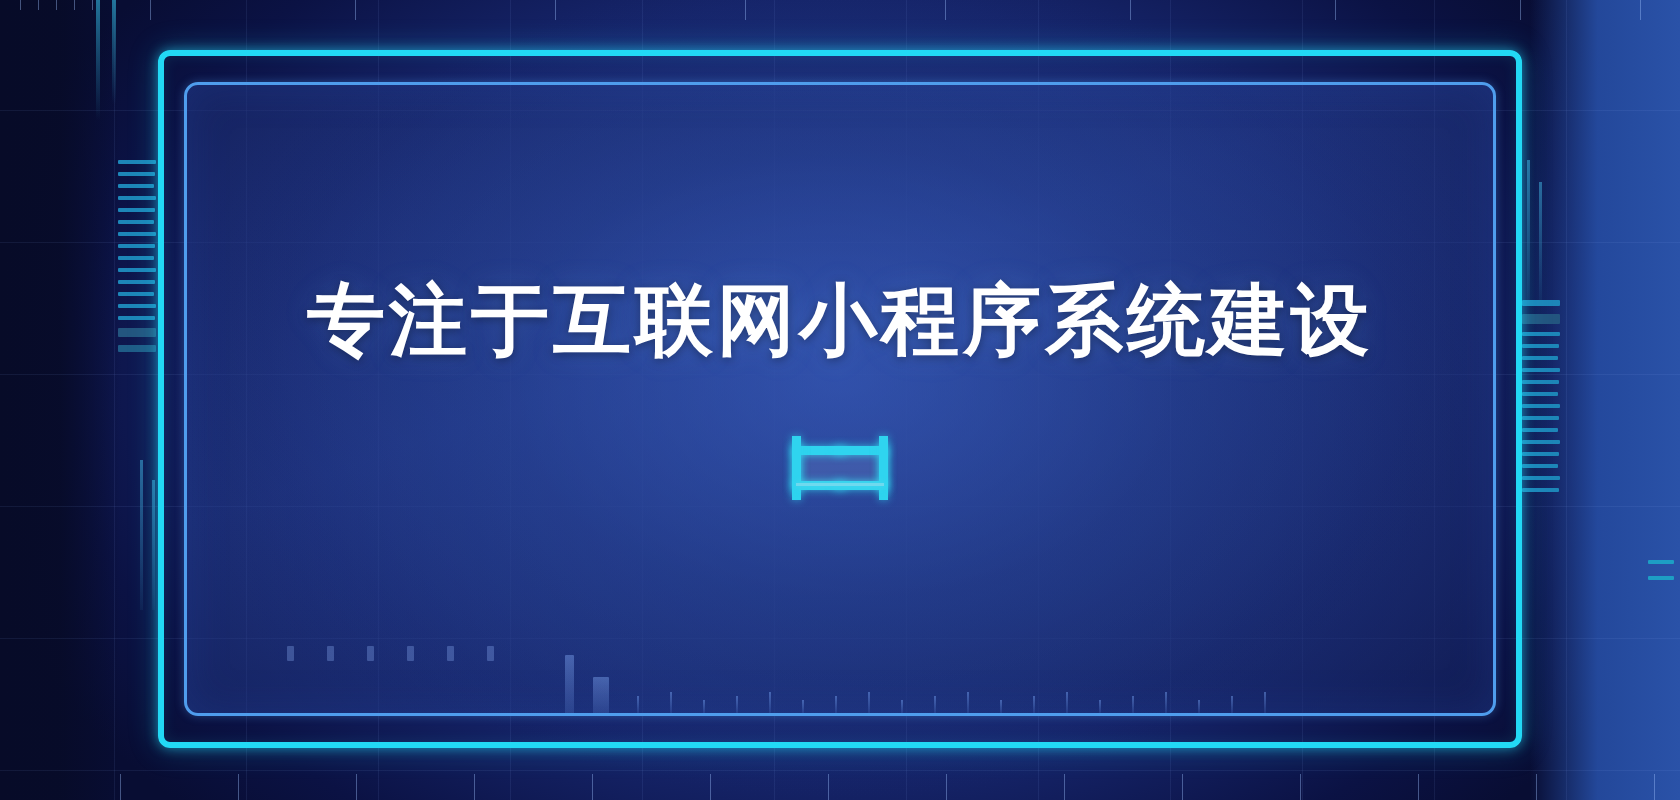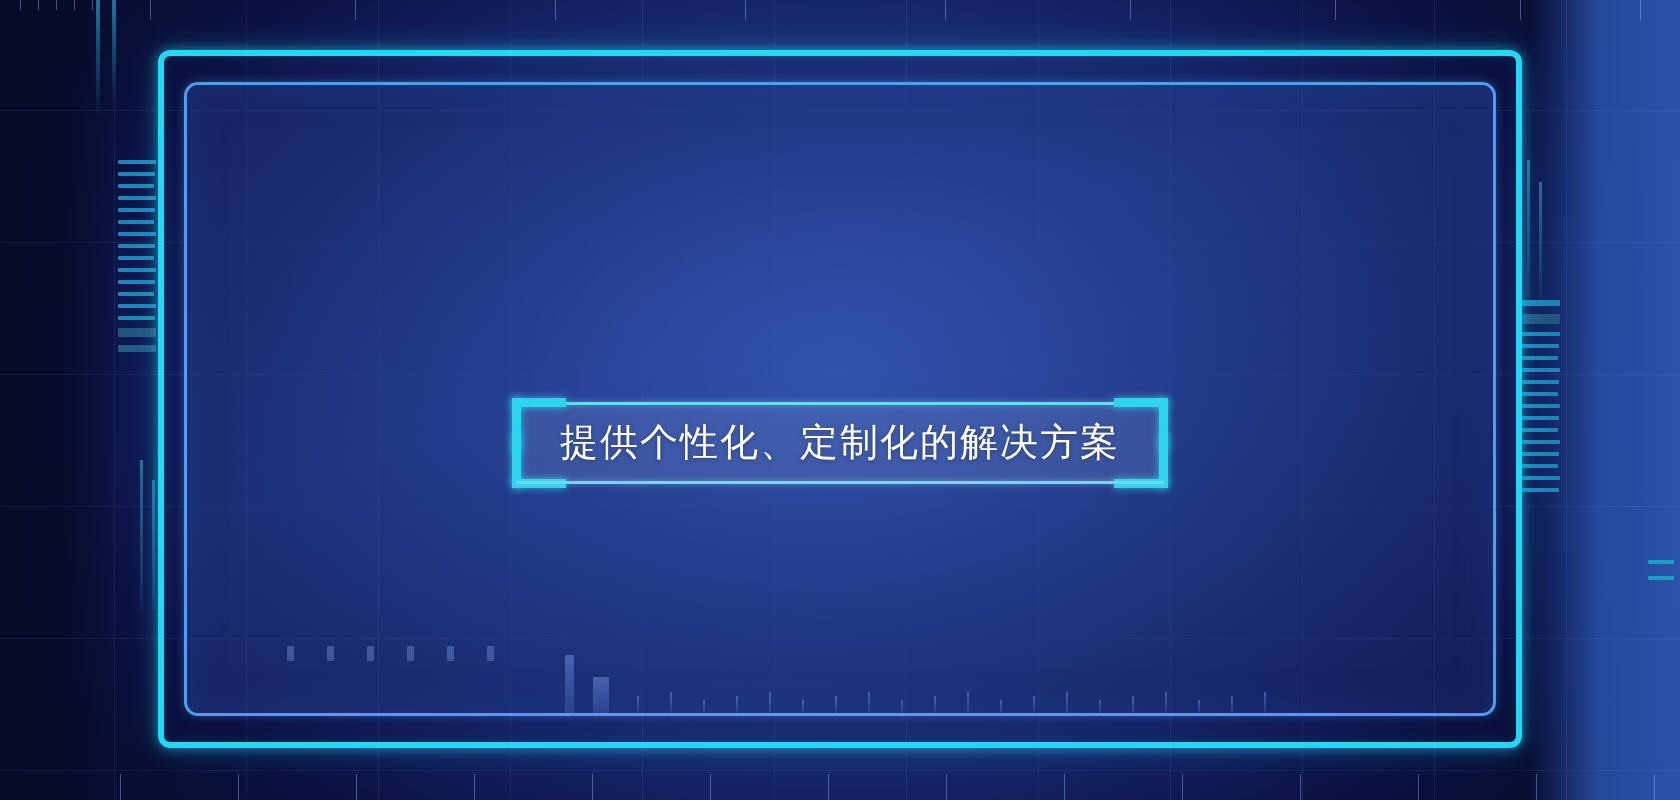--- a/index.html
+++ b/index.html
@@ -308,20 +308,21 @@
         <div class="pin" style="left: 945px; height: 16.5455px;"></div>
         <div class="pin" style="left: 978px; height: 20.5455px;"></div>
         <div class="pin" style="left: 1011px; height: 12.5455px;"></div>
         <div class="pin" style="left: 1044px; height: 16.5455px;"></div>
         <div class="pin" style="left: 1077px; height: 20.5455px;"></div>
       </div>
   </div>
 
   <div class="content">
 
+    <h1 class="hero-title">专注于互联网小程序系统建设</h1>
 
     <div class="subtitle-wrap">
       <span class="sub-rail l"></span>
       <span class="sub-rail r"></span>
 
       <span class="brk brk-tl">
         <i class="h"></i>
           <i class="v"></i>
       </span>
       <span class="brk brk-tr">
@@ -330,17 +331,16 @@
       </span>
       <span class="brk brk-bl">
         <i class="h"></i>
           <i class="v"></i>
       </span>
       <span class="brk brk-br">
         <i class="h"></i>
           <i class="v"></i>
       </span>
 
-      <div class="subtitle-text">提供个性化、定制化的解决方案</div>
     </div>
 
   </div>
 </div>
 
 </body></html>

